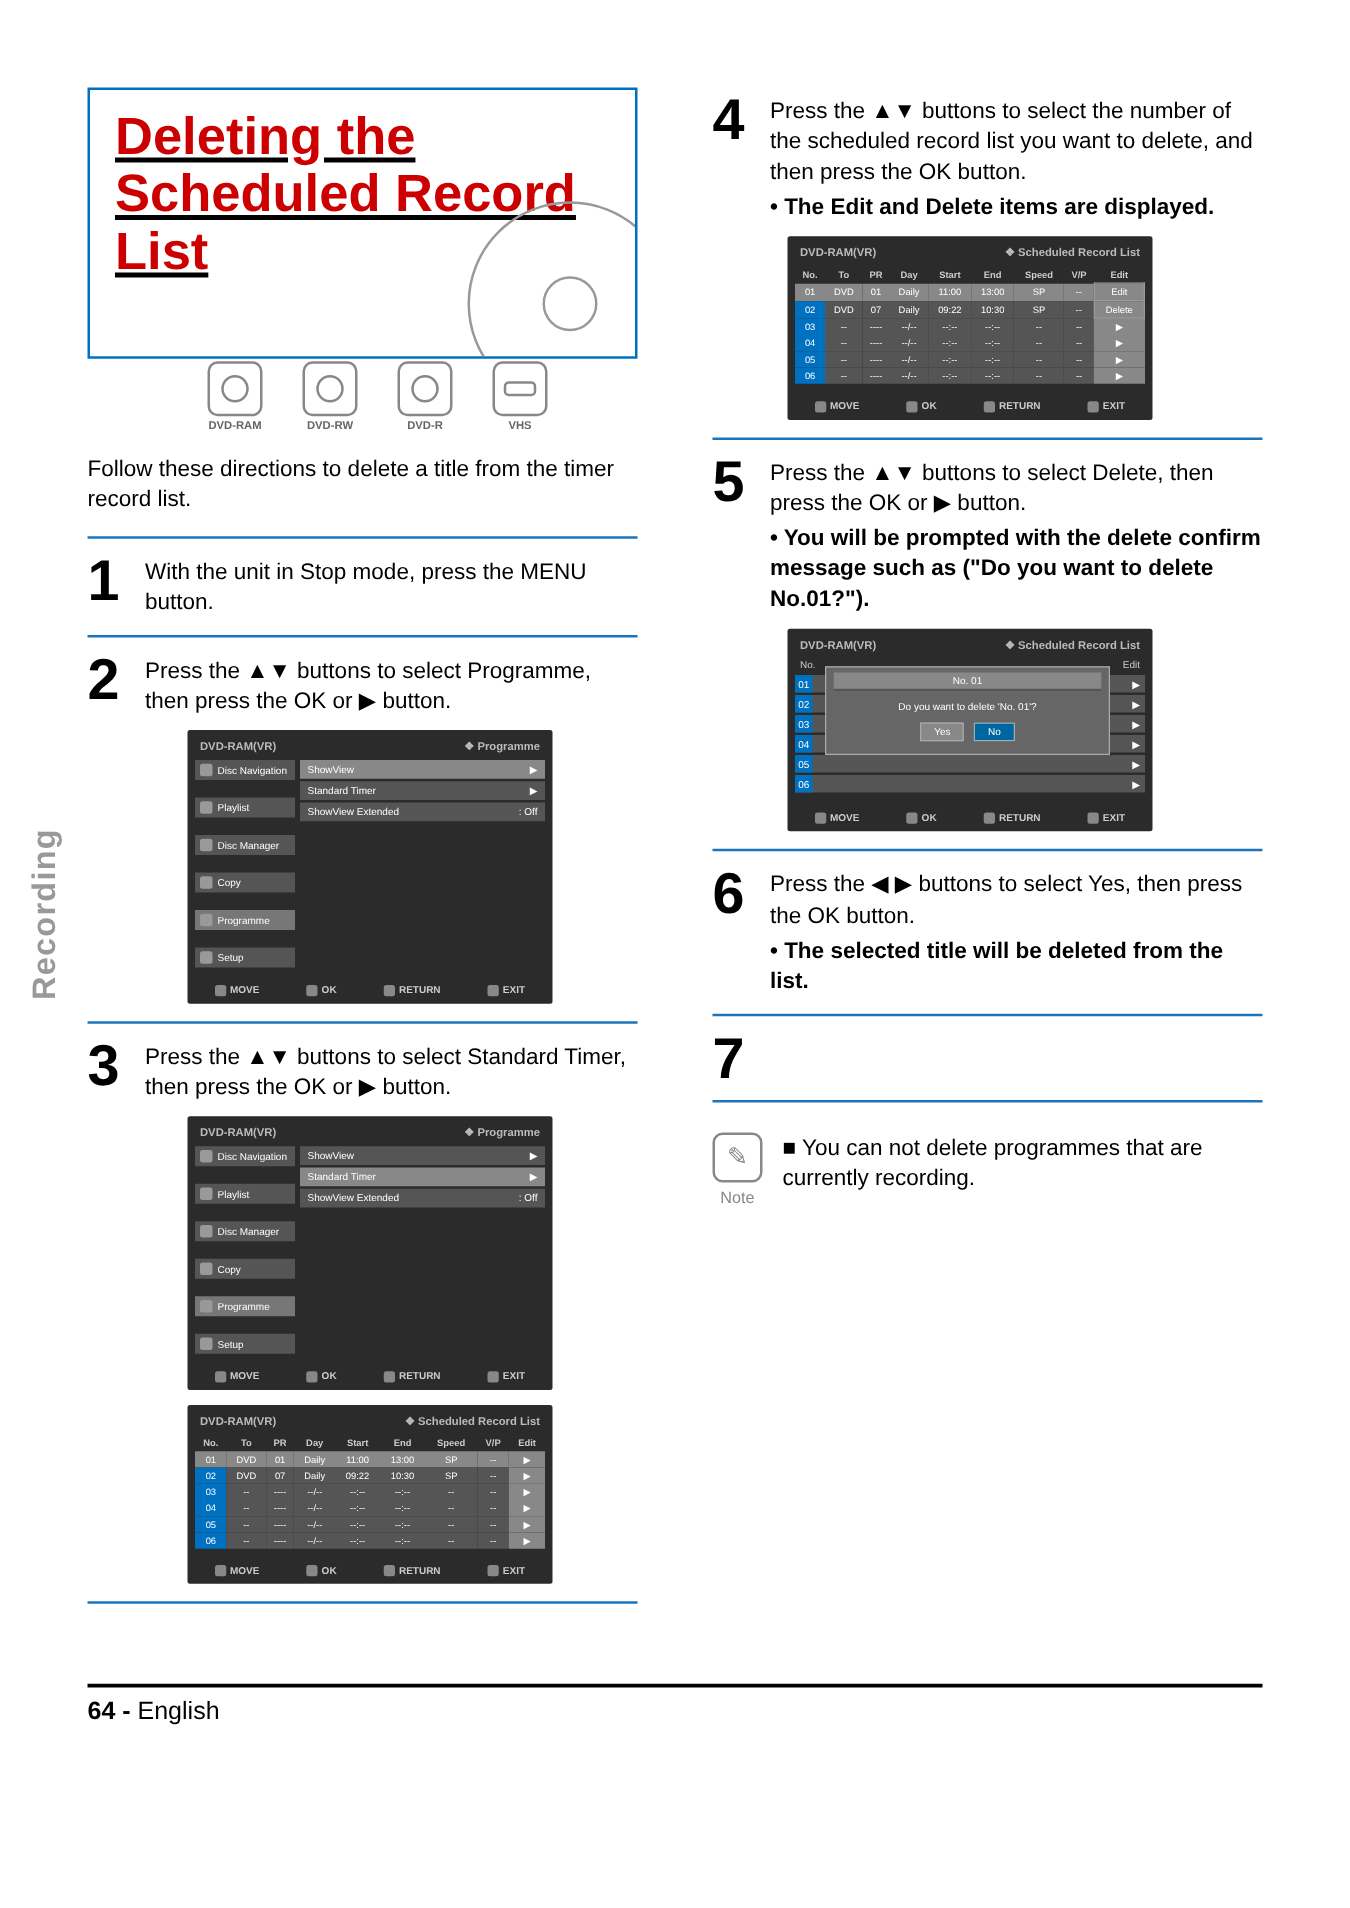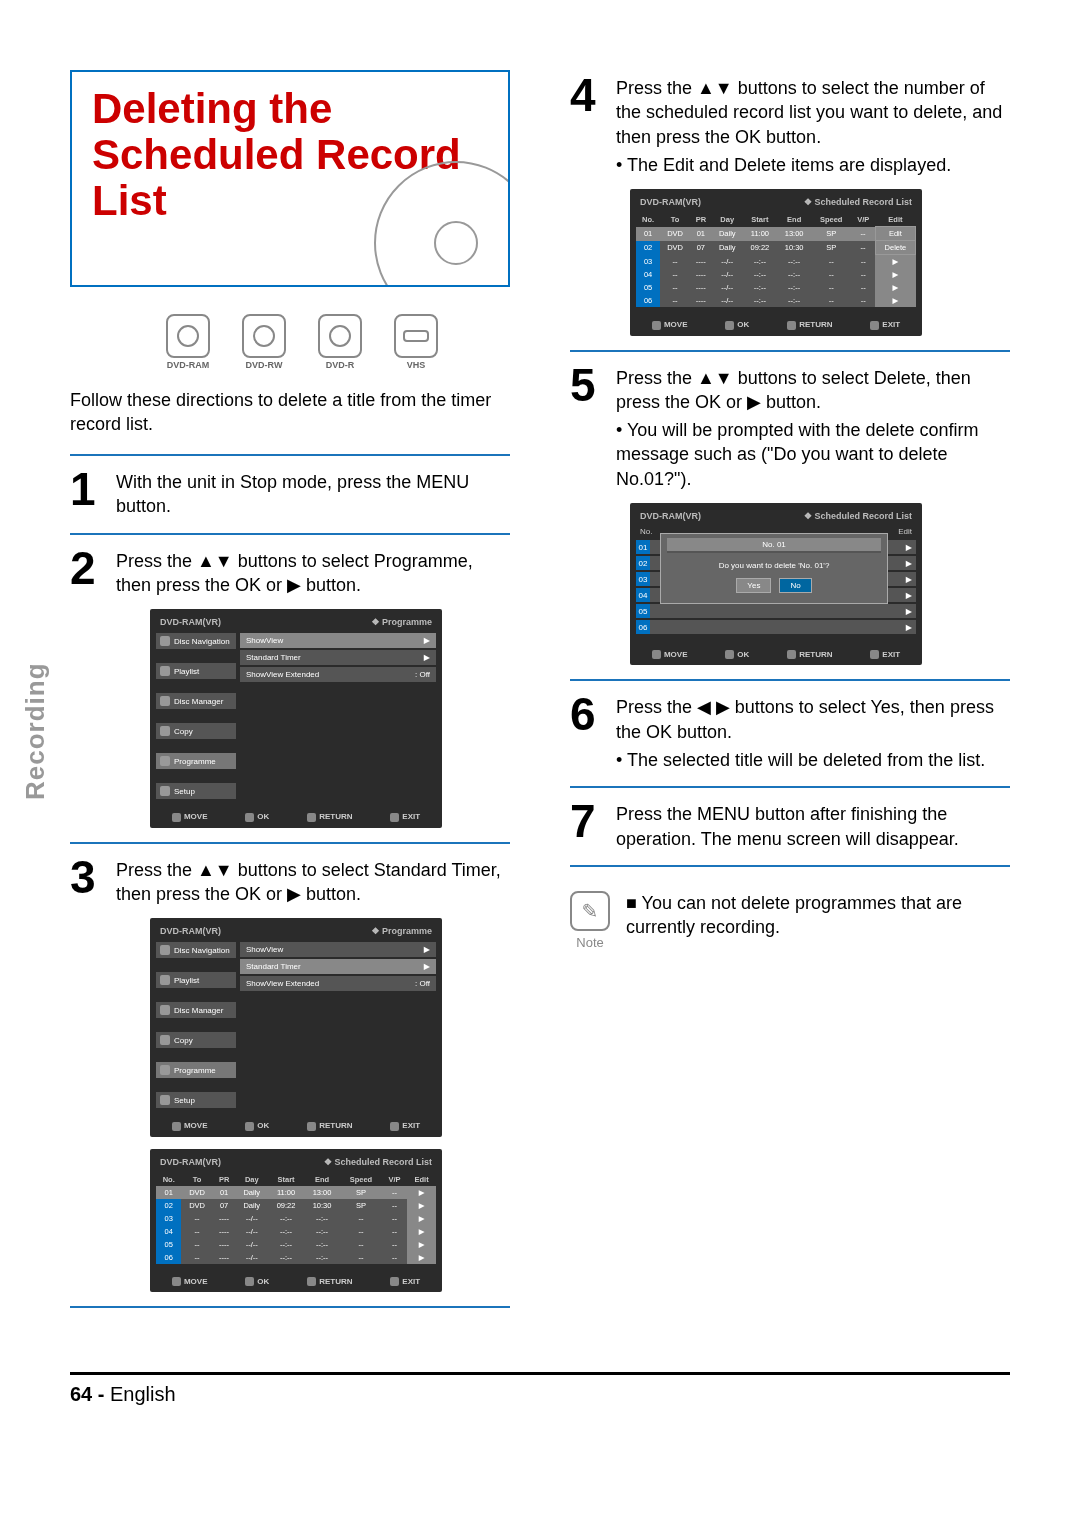--- a/index.html
+++ b/index.html
@@ -27,22 +27,23 @@
   }
   .cols {
     display: flex;
     gap: 60px;
   }
   .col { flex: 1; min-width: 0; }
   .title-box {
     position: relative;
     border: 2px solid #0070c0;
     padding: 14px 28px 60px 20px;
-    margin-bottom: 27px;
+    margin-bottom: 2px;
     overflow: hidden;
+    text-decoration: underline;
   }
   .title-box h1 {
     color: #cc0000;
     font-size: 42px;
     font-weight: bold;
     margin: 0;
     line-height: 1.1;
   }
   .disc-art {
     position: absolute;
@@ -105,21 +106,21 @@
     gap: 12px;
     margin: 6px 0 10px 0;
   }
   .step .num {
     font-size: 46px;
     font-weight: bold;
     line-height: 0.85;
     min-width: 34px;
   }
   .step .txt { flex: 1; }
-  .bullet-line { margin-top: 4px; }
+  .bullet-line { margin-top: 4px; font-weight: bold; }
   .osd {
     width: 280px;
     margin: 12px 0 12px 80px;
     background: #2b2b2b;
     color: #fff;
     font-size: 9px;
     border-radius: 2px;
     padding: 6px 6px 6px 6px;
   }
   .osd-header {
@@ -693,21 +694,20 @@
         <div class="num">6</div>
         <div class="txt step-text">
           <span>Press the ◀ ▶ buttons to select Yes, then press the OK button.</span>
           <div class="bullet-line">• The selected title will be deleted from the list.</div>
         </div>
       </div>
       <hr class="hr-blue">
 
       <div class="step">
         <div class="num">7</div>
-        <div class="txt step-text">Press the MENU button after finishing the operation. The menu screen will disappear.</div>
       </div>
       <hr class="hr-blue">
 
       <div class="note-row">
         <div>
           <div class="note-icon">✎</div>
           <div class="note-label">Note</div>
         </div>
         <div class="note-text sq-bullet">You can not delete programmes that are currently recording.</div>
       </div>

